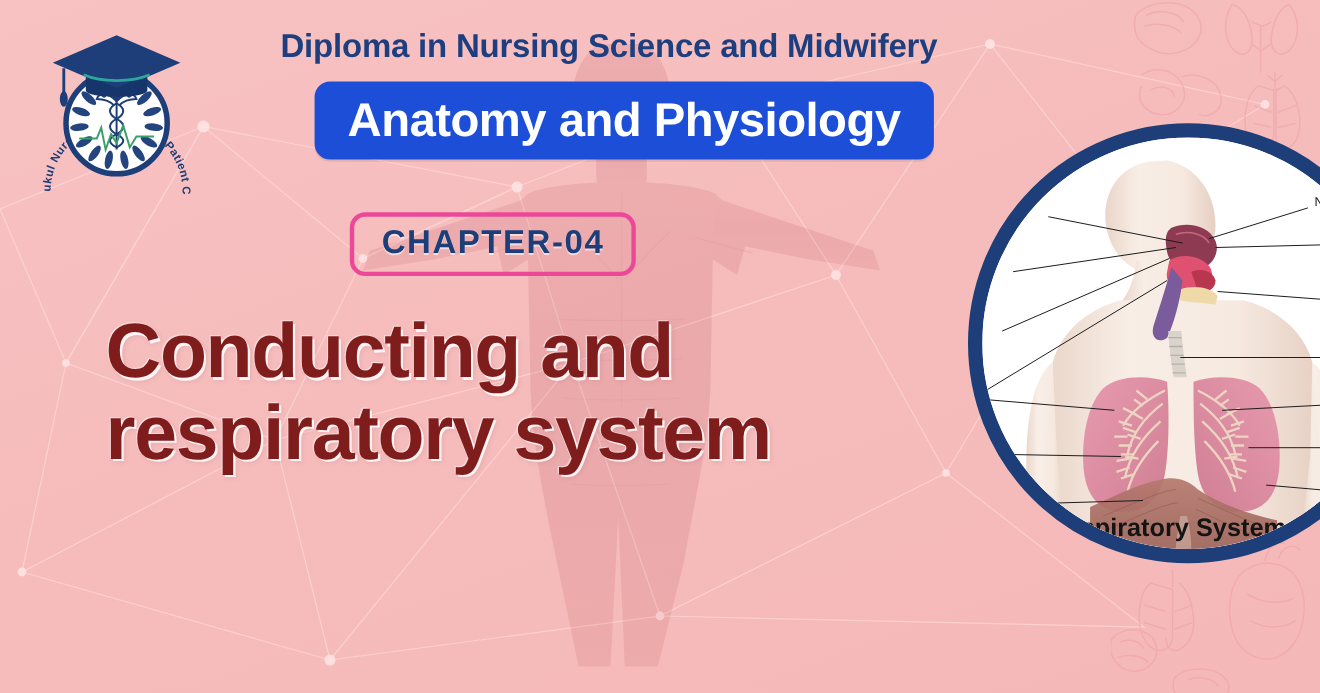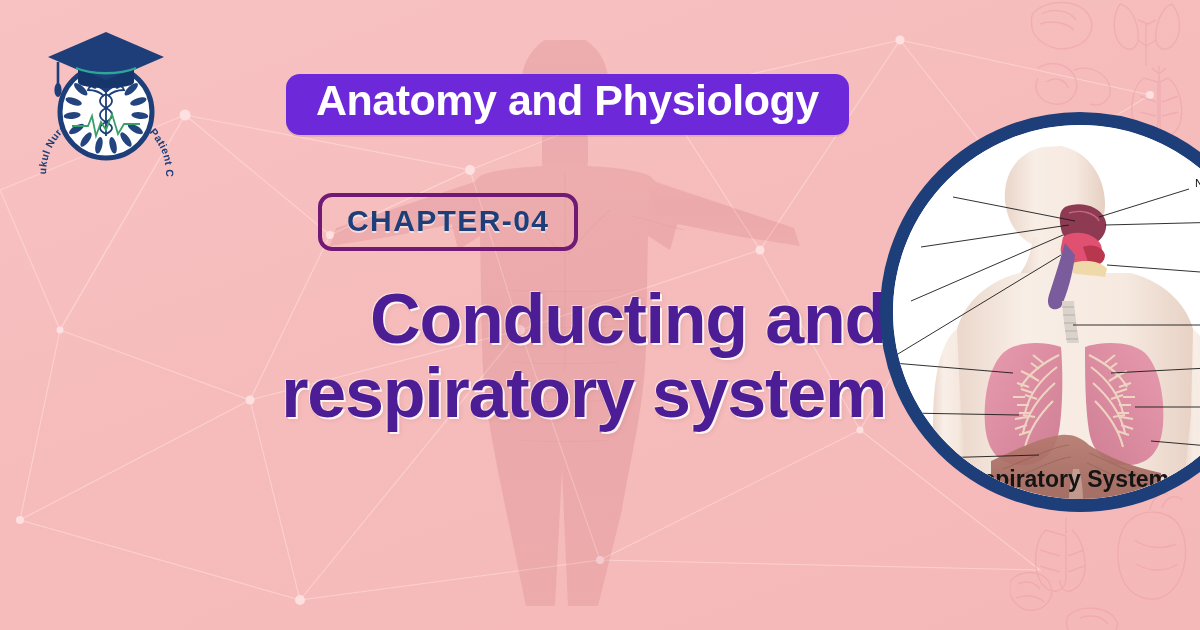--- a/index.html
+++ b/index.html
@@ -63,63 +63,62 @@
     font-weight: bold;
     letter-spacing: -0.2px;
     line-height: 1.15;
     white-space: nowrap;
   }
 
   .subject-badge {
     position: absolute;
     left: 286px;
     top: 74px;
-    background: #6d28d9;
+    background: #1d4ed8;
     color: #ffffff;
     font-size: 43px;
     font-weight: bold;
     letter-spacing: -0.5px;
-    padding: 5px 30px 13px 30px;
+    padding: 15px 30px 13px 30px;
     border-radius: 14px;
     line-height: 1;
     white-space: nowrap;
     box-shadow: 0 2px 0 rgba(0,0,0,.08);
   }
 
   .chapter-badge {
     position: absolute;
     left: 318px;
     top: 193px;
-    border: 4px solid #701a75;
+    border: 4px solid #ec4899;
     border-radius: 14px;
     color: #1d3e78;
     font-size: 30px;
     font-weight: bold;
     letter-spacing: 1.4px;
     padding: 9px 25px 11px 25px;
     line-height: 1;
     white-space: nowrap;
     text-shadow: 0 2px 0 rgba(255,255,255,.55);
   }
 
   .main-title {
     position: absolute;
     left: 96px;
     top: 282px;
     width: 790px;
-    color: #4c1d95;
+    color: #7f1d1d;
     font-size: 70px;
     font-weight: bold;
     letter-spacing: -1.2px;
     line-height: 1.06;
     text-shadow:
        2px 2px 0 rgba(255,255,255,.85),
       -1px -1px 0 rgba(255,255,255,.5),
        3px 3px 5px rgba(120,40,60,.10);
-    text-align: right;
   }
   .main-title .ln { display: block; white-space: nowrap; }
 
   .site-url {
     position: absolute;
     right: 56px;
     bottom: 26px;
     color: #1d3e78;
     font-size: 29px;
     font-weight: bold;
@@ -349,20 +348,21 @@
       <g>
         <path d="M70,8 L128,33 L70,58 L12,33 Z" fill="#1d3e78"></path>
         <path d="M42,44 L42,58 C42,66 98,66 98,58 L98,44 L70,56 Z" fill="#16356b"></path>
         <path d="M22,38 L22,62" stroke="#1d3e78" stroke-width="2.6" fill="none"></path>
         <ellipse cx="22" cy="66" rx="3.6" ry="7" fill="#1d3e78"></ellipse>
         <path d="M40,44 C56,51 84,51 100,44" stroke="#2ca79a" stroke-width="2.4" fill="none"></path>
       </g>
     </svg>
   </div>
 
+  <div class="diploma-line">Diploma in Nursing Science and Midwifery</div>
 
   <div class="subject-badge">Anatomy and Physiology</div>
 
   <div class="chapter-badge">CHAPTER-04</div>
 
   <div class="main-title">
     <span class="ln">Conducting and</span>
     <span class="ln">respiratory system</span>
   </div>
 

